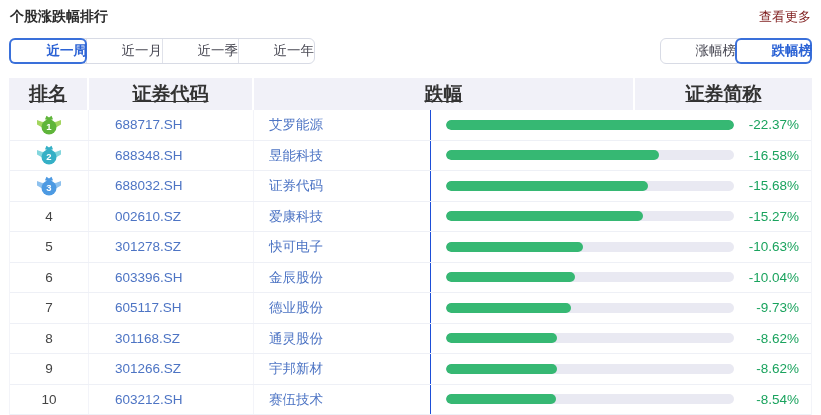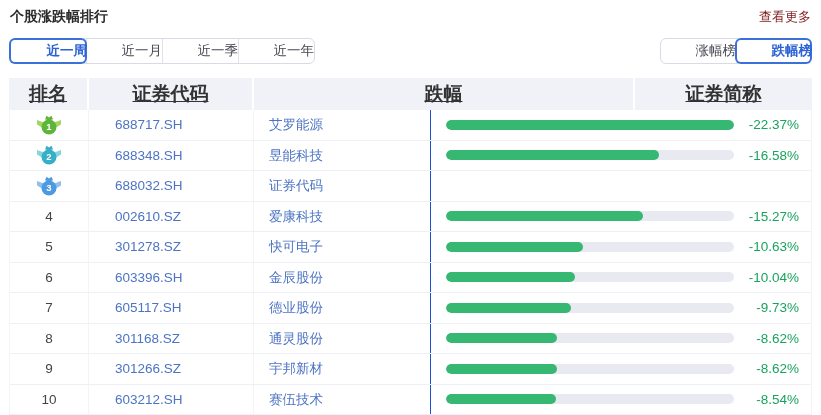--- a/index.html
+++ b/index.html
@@ -123,20 +123,26 @@
           <svg class="badge" viewBox="0 0 26 22">
             <path d="M1 6 Q6 8 10 8.6 L10 14.5 Q5 13.5 1 10.5 Z" fill="#8ec1ee"></path>
             <path d="M25 6 Q20 8 16 8.6 L16 14.5 Q21 13.5 25 10.5 Z" fill="#8ec1ee"></path>
             <path d="M9 5.2 L10.5 1.8 L13 3.6 L15.5 1.8 L17 5.2 L13 6.5 Z" fill="#4d9ae2"></path>
             <circle cx="13" cy="13" r="7.5" fill="#4d9ae2"></circle>
             <text x="13" y="16.4">3</text>
           </svg>
         </div>
         <div class="td-code">688032.SH</div>
         <div class="td-name">证券代码</div>
+        <div class="td-chg">
+          <div class="track">
+              <div class="fill" style="width: 70.1%;"></div>
+            </div>
+          <span class="pct">-15.68%</span>
+        </div>
       </div>
 
       <div class="tr">
         <div class="td-rank">
             <span>4</span>
           </div>
         <div class="td-code">002610.SZ</div>
         <div class="td-name">爱康科技</div>
         <div class="td-chg">
           <div class="track">

